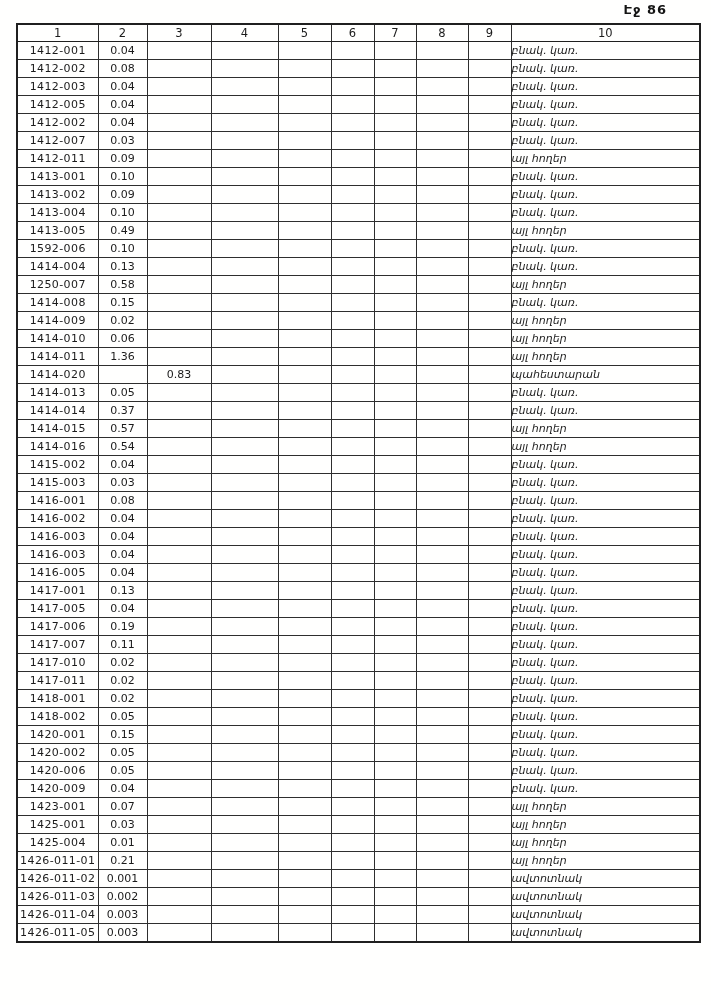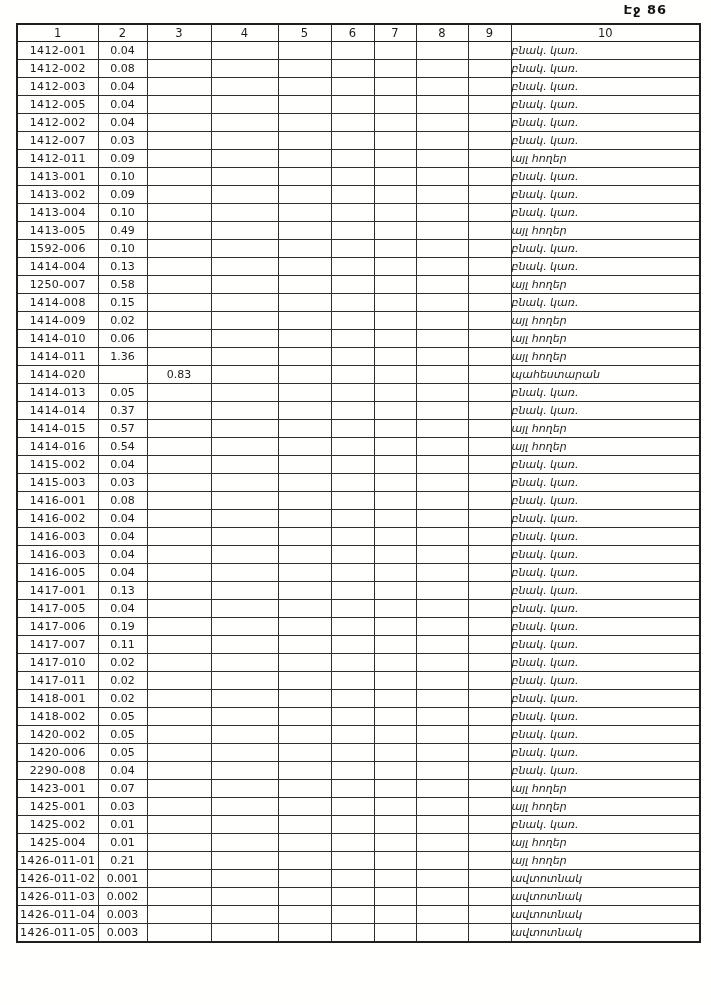--- a/index.html
+++ b/index.html
@@ -551,20 +551,32 @@
           <td class="c-num"></td>
           <td class="c-num"></td>
           <td class="c-num"></td>
           <td class="c-num"></td>
           <td class="c-num"></td>
           <td class="c-num"></td>
           <td class="c-num"></td>
           <td class="c-txt">բնակ. կառ.</td>
         </tr>
         <tr>
+          <td class="c-code">1420-001</td>
+          <td class="c-num">0.15</td>
+          <td class="c-num"></td>
+          <td class="c-num"></td>
+          <td class="c-num"></td>
+          <td class="c-num"></td>
+          <td class="c-num"></td>
+          <td class="c-num"></td>
+          <td class="c-num"></td>
+          <td class="c-txt">բնակ. կառ.</td>
+        </tr>
+        <tr>
           <td class="c-code">1420-002</td>
           <td class="c-num">0.05</td>
           <td class="c-num"></td>
           <td class="c-num"></td>
           <td class="c-num"></td>
           <td class="c-num"></td>
           <td class="c-num"></td>
           <td class="c-num"></td>
           <td class="c-num"></td>
           <td class="c-txt">բնակ. կառ.</td>
@@ -575,21 +587,21 @@
           <td class="c-num"></td>
           <td class="c-num"></td>
           <td class="c-num"></td>
           <td class="c-num"></td>
           <td class="c-num"></td>
           <td class="c-num"></td>
           <td class="c-num"></td>
           <td class="c-txt">բնակ. կառ.</td>
         </tr>
         <tr>
-          <td class="c-code">2290-008</td>
+          <td class="c-code">1420-009</td>
           <td class="c-num">0.04</td>
           <td class="c-num"></td>
           <td class="c-num"></td>
           <td class="c-num"></td>
           <td class="c-num"></td>
           <td class="c-num"></td>
           <td class="c-num"></td>
           <td class="c-num"></td>
           <td class="c-txt">բնակ. կառ.</td>
         </tr>
@@ -609,32 +621,20 @@
           <td class="c-code">1425-001</td>
           <td class="c-num">0.03</td>
           <td class="c-num"></td>
           <td class="c-num"></td>
           <td class="c-num"></td>
           <td class="c-num"></td>
           <td class="c-num"></td>
           <td class="c-num"></td>
           <td class="c-num"></td>
           <td class="c-txt">այլ հողեր</td>
-        </tr>
-        <tr>
-          <td class="c-code">1425-002</td>
-          <td class="c-num">0.01</td>
-          <td class="c-num"></td>
-          <td class="c-num"></td>
-          <td class="c-num"></td>
-          <td class="c-num"></td>
-          <td class="c-num"></td>
-          <td class="c-num"></td>
-          <td class="c-num"></td>
-          <td class="c-txt">բնակ. կառ.</td>
         </tr>
         <tr>
           <td class="c-code">1425-004</td>
           <td class="c-num">0.01</td>
           <td class="c-num"></td>
           <td class="c-num"></td>
           <td class="c-num"></td>
           <td class="c-num"></td>
           <td class="c-num"></td>
           <td class="c-num"></td>

